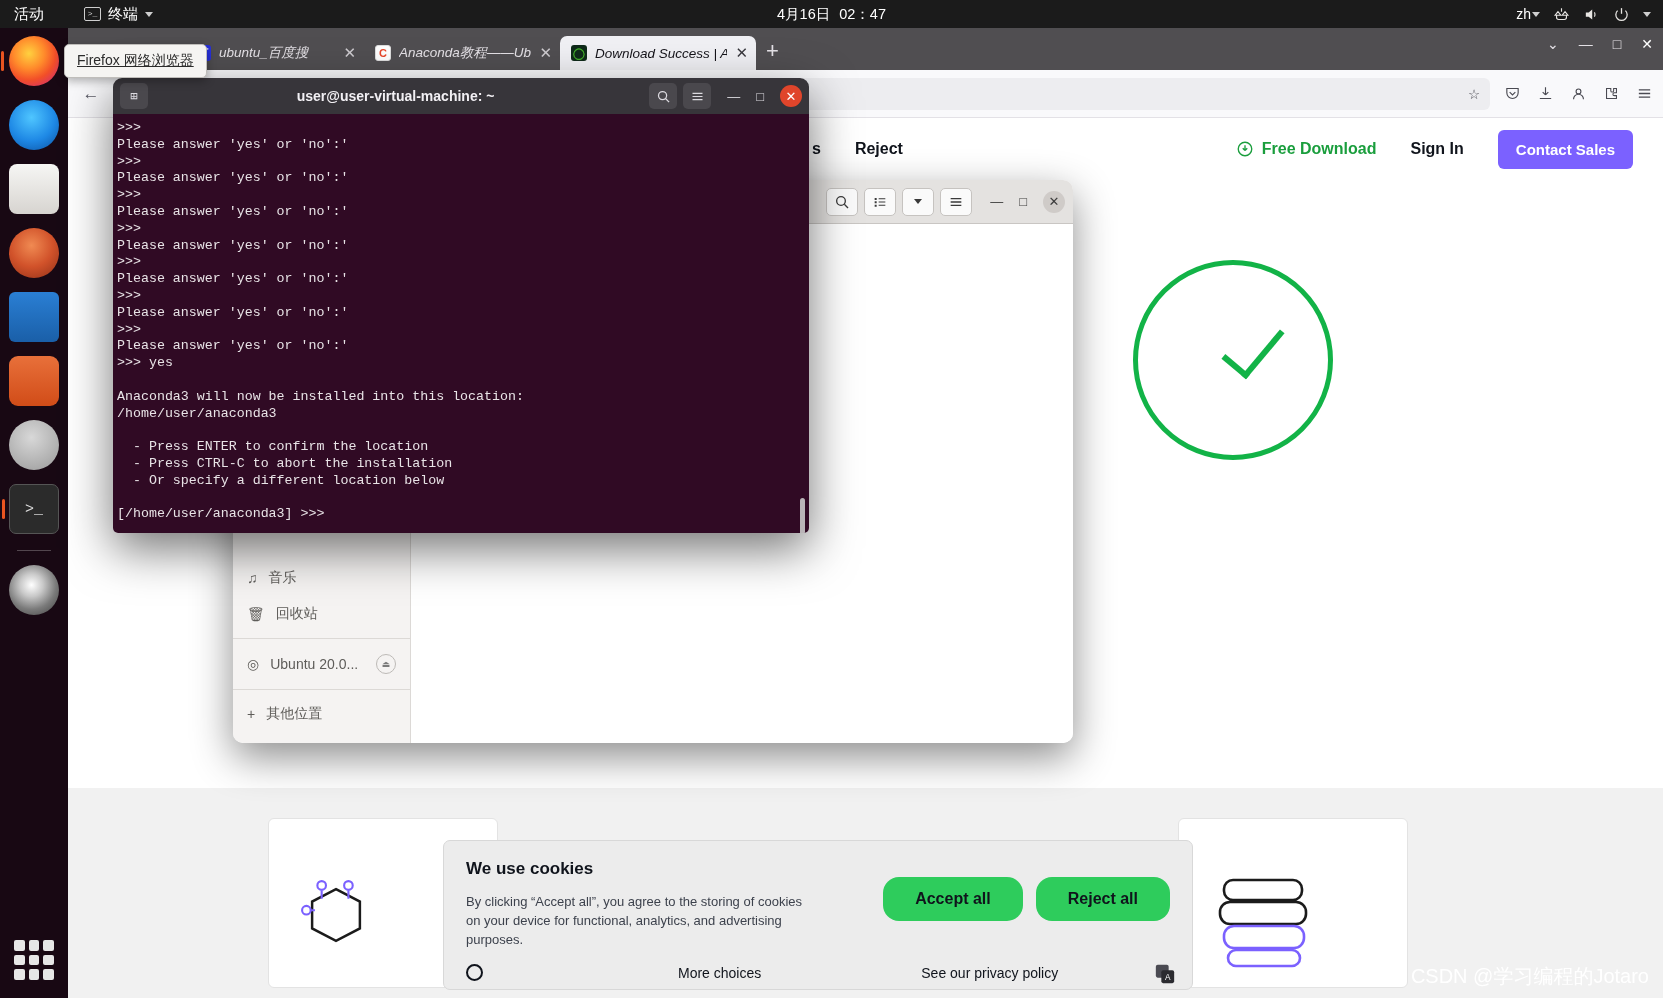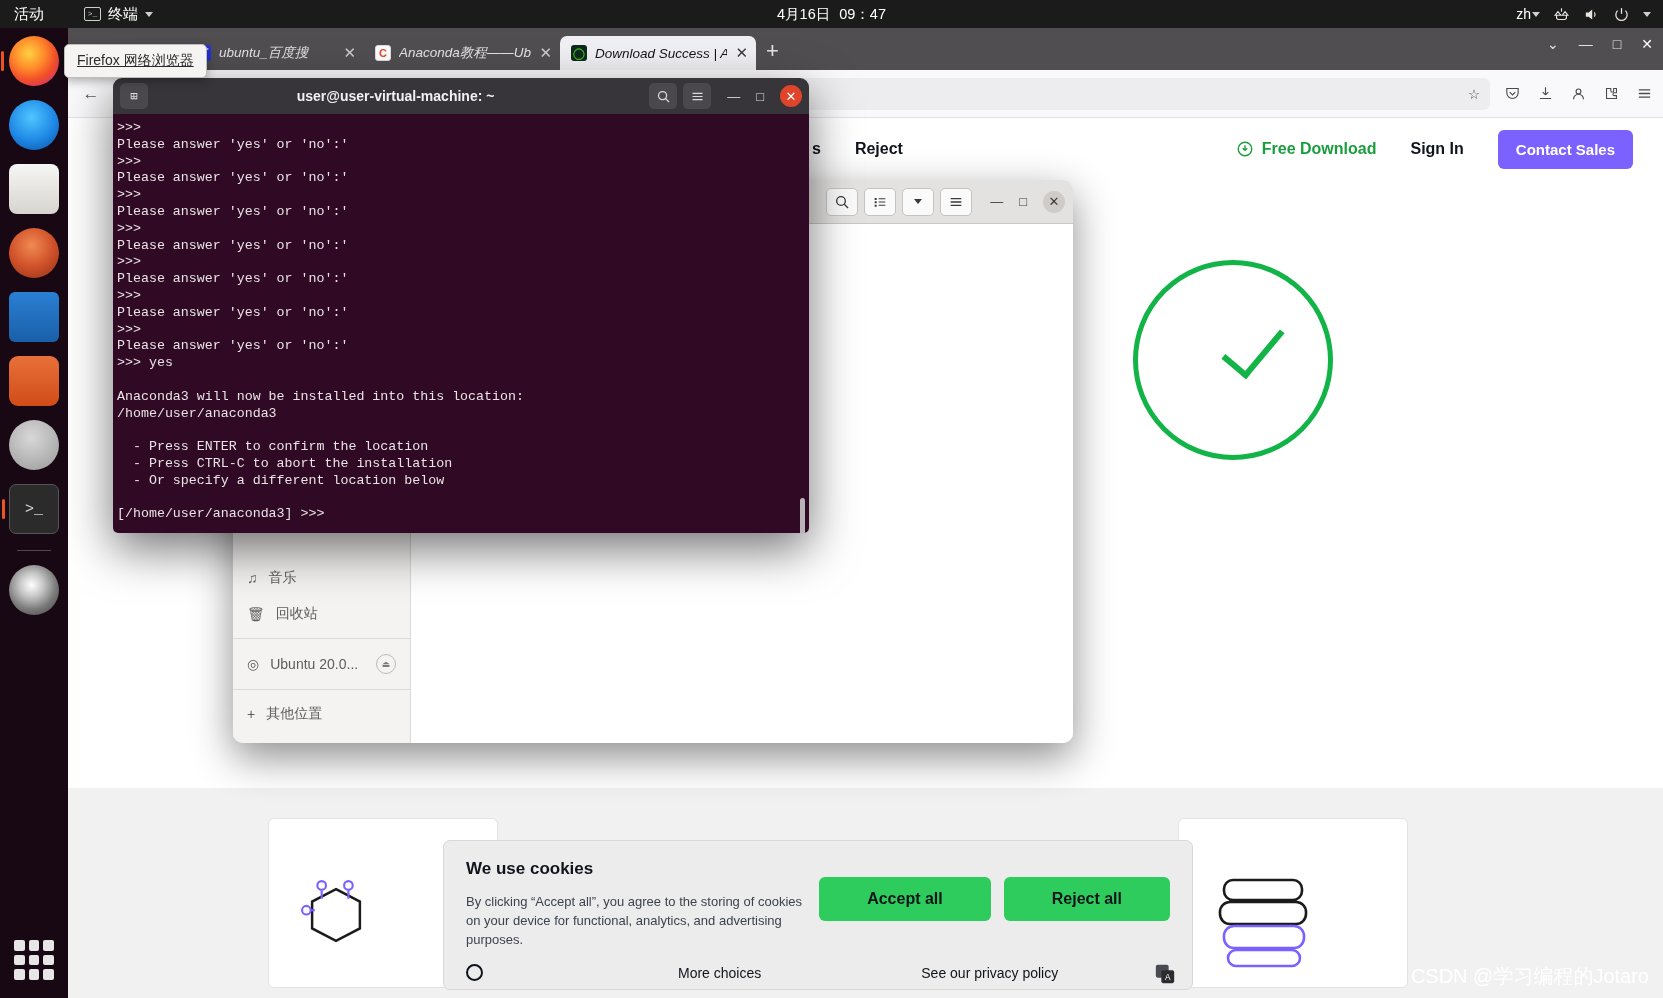--- a/index.html
+++ b/index.html
@@ -104,21 +104,21 @@
   .icon-books { position:absolute; left: 1140px; bottom: 28px; }
 
   
   .cookie {
     position: absolute; left: 375px; bottom: 8px; width: 750px; min-height: 150px;
     background: #ececec; border: 1px solid #d8d8d8; border-radius: 7px; padding: 18px 22px;
   }
   .cookie-title { font-size: 17px; font-weight: bold; color:#10141c; margin-bottom: 14px; }
   .cookie-body { font-size: 13px; color:#3d424d; line-height: 1.45; width: 345px; }
   .cookie-btns { position:absolute; right: 22px; top: 36px; display:flex; gap: 13px; }
-  .cookie-btn { background:#2ecc5c; color:#10141c; font-weight:bold; font-size:16px; padding: 13px 48px; border-radius:6px; }
+  .cookie-btn { background:#2ecc5c; color:#10141c; font-weight:bold; font-size:16px; padding: 13px 32px; border-radius:16px; }
   .cookie-links { position: absolute; left: 22px; bottom: 8px; width: 706px; display:flex; align-items:center; font-size: 14px; color:#10141c; }
   .cookie-gear { width: 17px; height: 17px; border:2px solid #10141c; border-radius:50%; margin-right: 195px; }
   .cookie-more { margin-right: 160px; }
   .translate-badge { position: absolute; right: 16px; bottom: 4px; width: 22px; height: 22px; }
 
   .watermark { position: absolute; right: 14px; bottom: 8px; font-size: 20px; color: #ffffff; z-index: 70; }
 
   
   .files-window {
     position: absolute; left: 233px; top: 180px; width: 840px; height: 563px;
@@ -183,21 +183,21 @@
 
   <div class="topbar">
     <span class="tb-activities">活动</span>
     <span class="tb-app">
       <span class="tb-app-icon">&gt;_</span>
       <span>终端</span>
       <span class="caret-down"></span>
     </span>
     <span class="tb-clock">
       <span>4月16日</span>
-      <span>09：47</span>
+      <span>02：47</span>
     </span>
     <span class="tb-right">
       <span class="tb-lang">
         <span>zh</span>
         <span class="caret-down"></span>
       </span>
       <svg class="ic" viewBox="0 0 24 24">
           <path d="M12 3v5M7 13H3l4-5 4 5H7zm10 0h-4l4-5 4 5h-4zM5 13v3a3 3 0 003 3h8a3 3 0 003-3v-3" stroke="#e8e6e3" stroke-width="1.6" fill="none"></path>
         </svg>
       <svg class="ic" viewBox="0 0 24 24">

